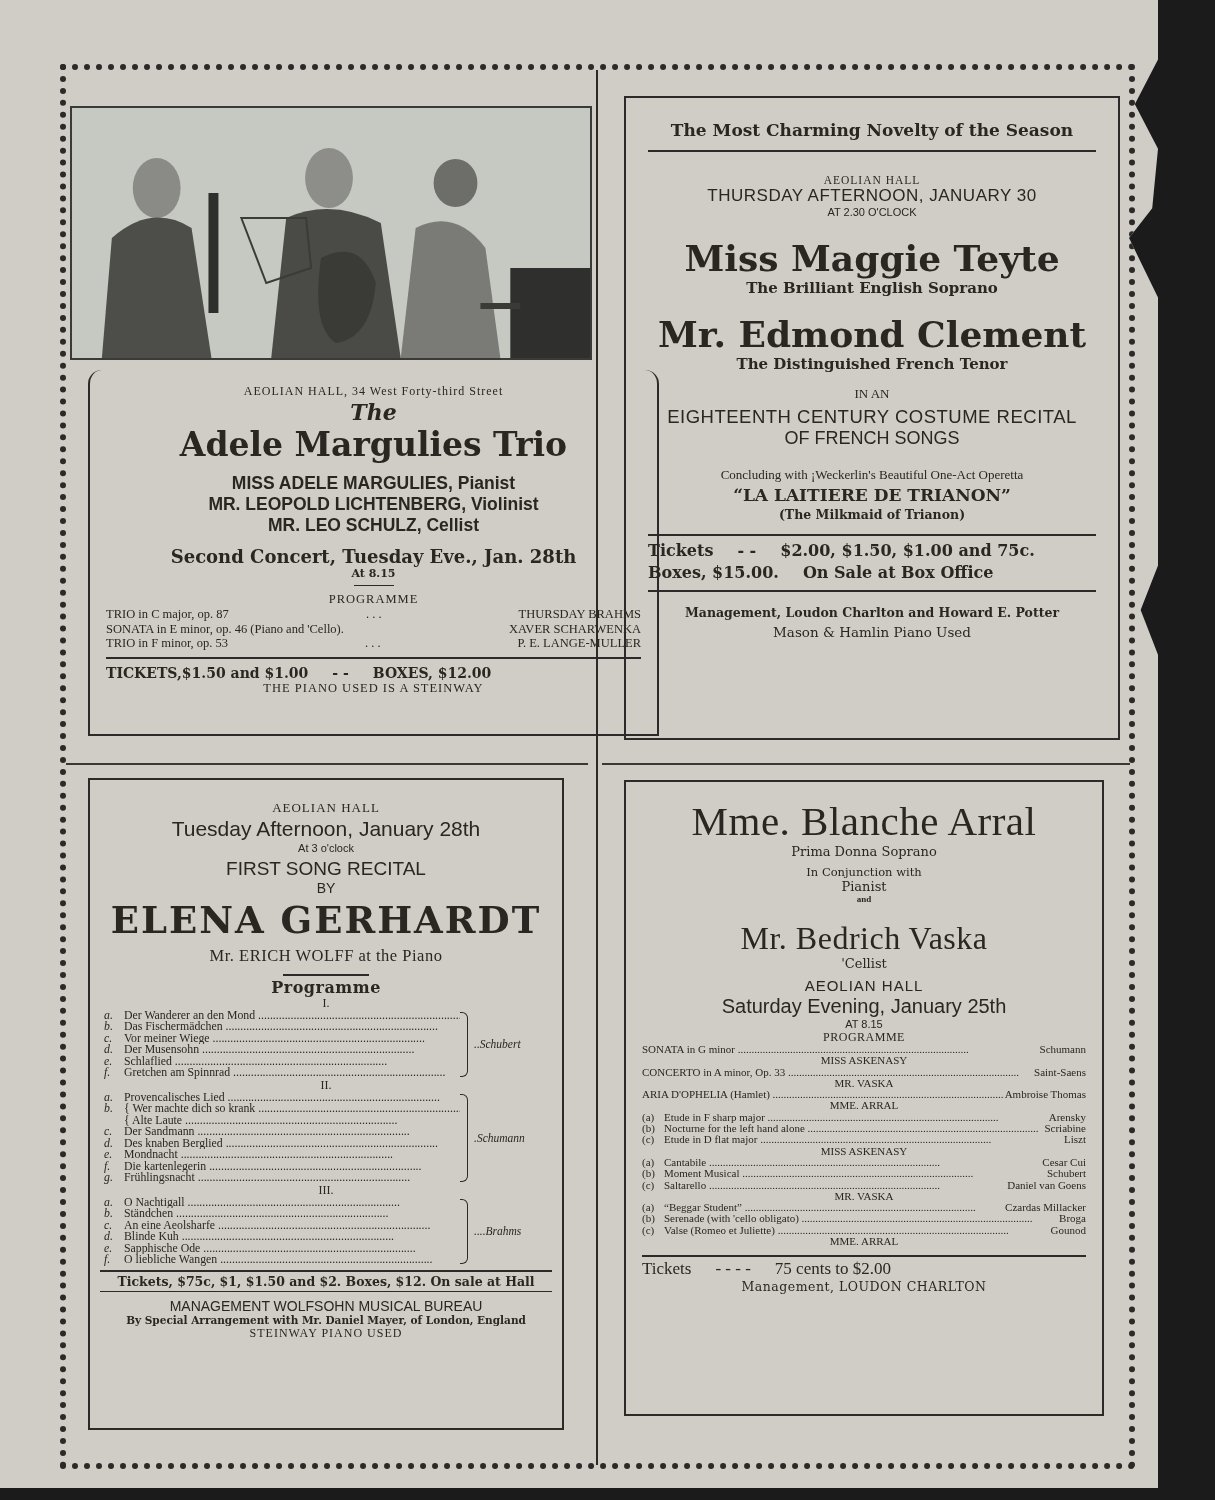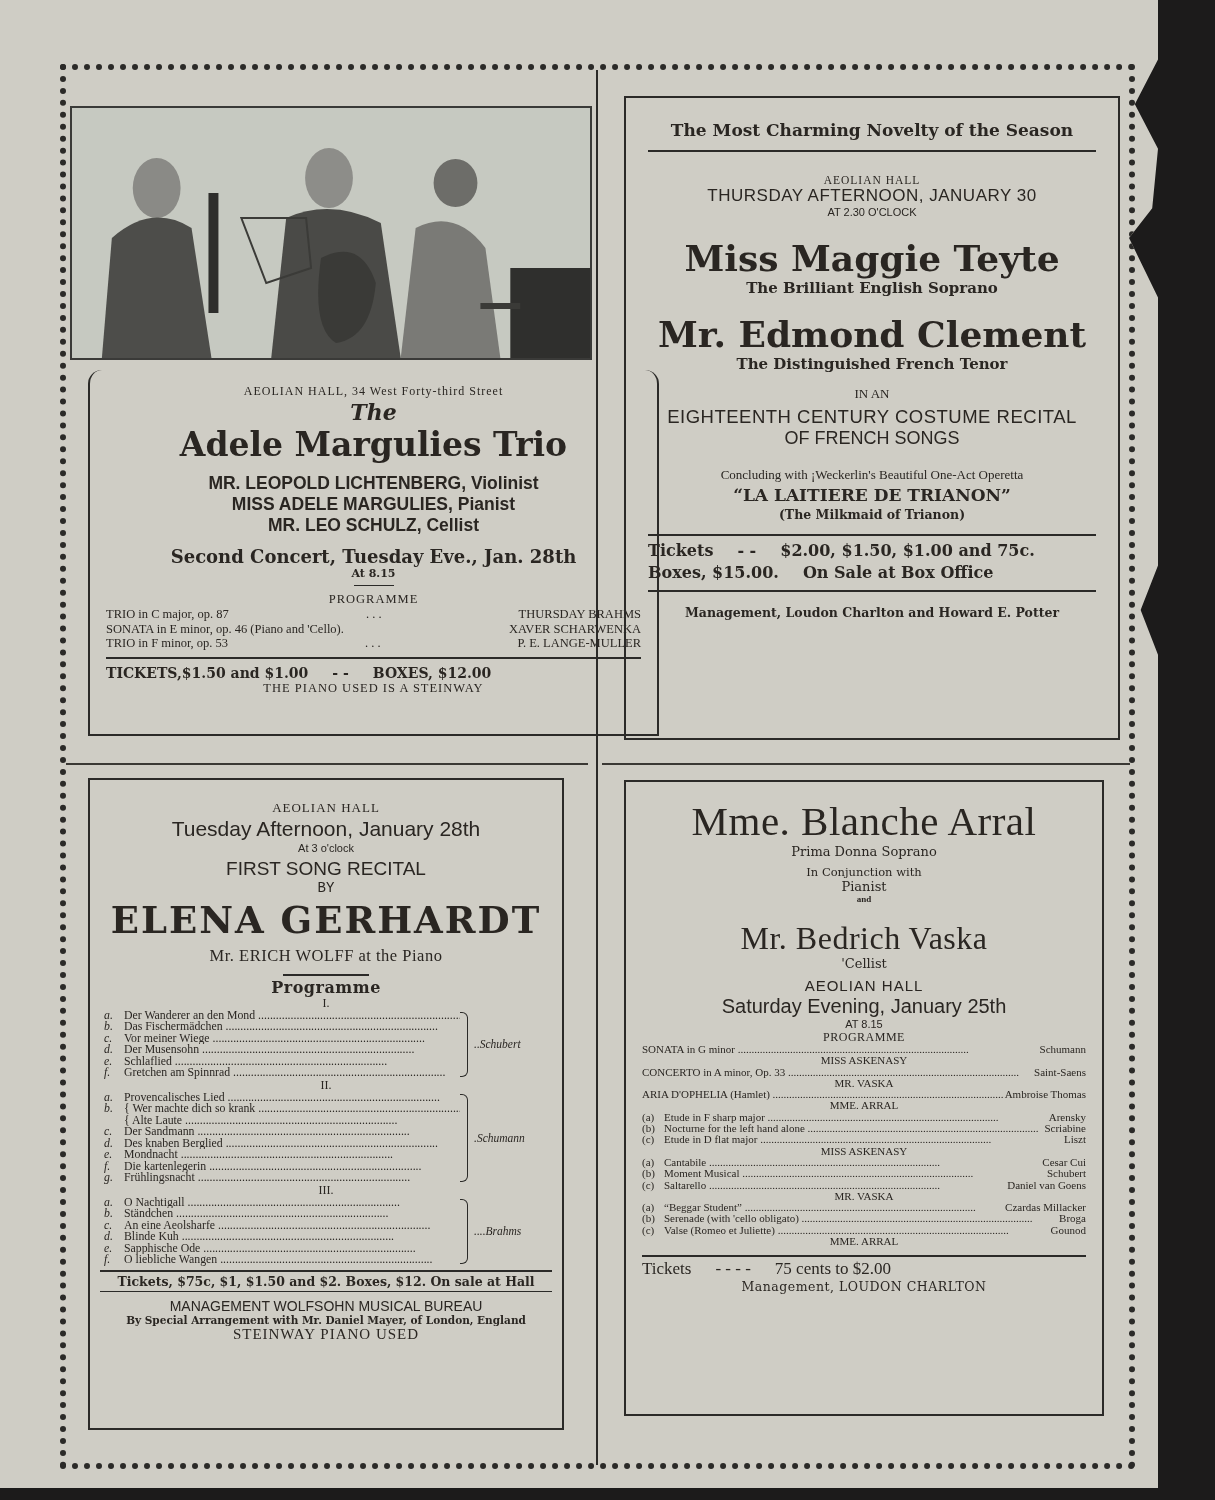--- a/index.html
+++ b/index.html
@@ -66,40 +66,40 @@
   .panelB .rule3 { margin: 6px 22px 10px; }
   .panelB .mgmt { font-family: "DejaVu Serif", serif; font-weight: bold; font-size: 12.5px; line-height: 22px; }
   .panelB .pianoB { font-family: "DejaVu Serif", serif; font-size: 13.5px; }
 
   
   .panelC { left: 88px; top: 778px; width: 476px; height: 652px; }
   .panelC .venue { margin-top: 20px; font-size: 13px; letter-spacing: 1px; }
   .panelC .date { font-family: "Liberation Sans", sans-serif; font-size: 21px; line-height: 26px; }
   .panelC .time { font-family: "Liberation Sans", sans-serif; font-size: 11px; }
   .panelC .recital { font-family: "Liberation Sans", sans-serif; font-size: 19px; margin-top: 4px; }
-  .panelC .by { font-family: Liberation Mono, monospace; font-size: 14px; }
+  .panelC .by { font-family: Liberation Sans, sans-serif; font-size: 14px; }
   .panelC .artist { font-family: "DejaVu Serif", serif; font-weight: bold; font-size: 37px; letter-spacing: 2px; line-height: 48px; }
   .panelC .accomp { font-size: 16.5px; letter-spacing: .5px; margin-top: 2px; }
   .panelC .shortrule { width: 86px; height: 1.5px; background: #2b2a28; margin: 8px auto 2px; }
   .panelC .prog-head { font-family: "DejaVu Serif", serif; font-weight: bold; font-size: 16px; letter-spacing: .5px; }
   .group-num { text-align: center; font-size: 12px; line-height: 13px; }
   .song-group { display: flex; align-items: center; padding-left: 14px; }
   .song-list { width: 356px; }
   .song { display: flex; font-size: 11.8px; line-height: 11.5px; }
   .song .letter { width: 20px; font-style: italic; }
   .song .stitle { flex: 1; overflow: hidden; white-space: nowrap; }
   .song .stitle::after { content: " ........................................................................"; }
   .brace { width: 8px; border: 1.5px solid #2b2a28; border-left: none; border-radius: 0 6px 6px 0; align-self: stretch; margin: 2px 0; }
   .composer { font-style: italic; font-size: 11.5px; padding-left: 6px; }
   .panelC .rule { margin: 4px 10px 0; height: 2px; }
   .panelC .tickets { font-family: "DejaVu Serif", serif; font-weight: bold; font-size: 12.5px; padding: 2px 10px; }
   .panelC .rule-thin { margin: 0 10px; height: 1px; background: #2b2a28; }
   .panelC .mgmt { font-family: "Liberation Sans", sans-serif; font-size: 14px; margin-top: 6px; }
   .panelC .arr { font-family: "DejaVu Serif", serif; font-weight: bold; font-size: 10.5px; }
-  .panelC .piano { font-size: 15px; letter-spacing: 1px; }
+  .panelC .piano { font-size: 12px; letter-spacing: 1px; }
 
   
   .panelD { left: 624px; top: 780px; width: 480px; height: 636px; }
   .panelD .artist { margin-top: 16px; font-family: "Liberation Serif", serif; font-size: 41px; line-height: 46px; letter-spacing: .5px; }
   .panelD .role { font-family: "DejaVu Serif", serif; font-size: 13px; }
   .panelD .conj { margin-top: 6px; font-family: "DejaVu Serif", serif; font-size: 11.5px; }
   .panelD .artist2 { font-size: 32px; line-height: 36px; margin-top: 12px; }
   .panelD .and { font-size: 9px; font-weight: bold; }
   .panelD .artist3 { font-size: 32px; line-height: 36px; }
   .panelD .venue { margin-top: 6px; font-family: "Liberation Sans", sans-serif; font-size: 15px; letter-spacing: 1px; }
@@ -147,22 +147,22 @@
       <rect x="440" y="160" width="80" height="90" fill="#2f2f2d"></rect>
       <rect x="410" y="195" width="40" height="6" fill="#3a3a37"></rect>
     </svg>
   </div>
 
   <div class="panel panelA center">
     <div class="venue">AEOLIAN HALL, 34 West Forty-third Street</div>
     <div class="the">The</div>
     <div class="title">Adele Margulies Trio</div>
     <div class="members">
+      <div>MISS ADELE MARGULIES, Pianist</div>
       <div>MR. LEOPOLD LICHTENBERG, Violinist</div>
-      <div>MISS ADELE MARGULIES, Pianist</div>
       <div>MR. LEO SCHULZ, Cellist</div>
     </div>
     <div class="concert">Second Concert, Tuesday Eve., Jan. 28th</div>
     <div class="time">At 8.15</div>
     <div class="shortrule"></div>
     <div class="prog-head">PROGRAMME</div>
     <div>
       <div class="prog-row">
         <span>TRIO in C major, op. 87</span>
         <span>.     .     .</span>
@@ -208,20 +208,21 @@
       <span>Tickets</span>
       <span>-      -</span>
       <span>$2.00, $1.50, $1.00 and 75c.</span>
     </div>
     <div class="tickets-row">
       <span>Boxes, $15.00.</span>
       <span>On Sale at Box Office</span>
     </div>
     <div class="rule rule3"></div>
     <div class="mgmt">Management, Loudon Charlton and Howard E. Potter</div>
+    <div class="pianoB">Mason &amp; Hamlin Piano Used</div>
   </div>
 
   <div class="panel panelC center">
     <div class="venue">AEOLIAN HALL</div>
     <div class="date">Tuesday Afternoon, January 28th</div>
     <div class="time">At 3 o'clock</div>
     <div class="recital">FIRST SONG RECITAL</div>
     <div class="by">BY</div>
     <div class="artist">ELENA GERHARDT</div>
     <div class="accomp">Mr. ERICH WOLFF at the Piano</div>

